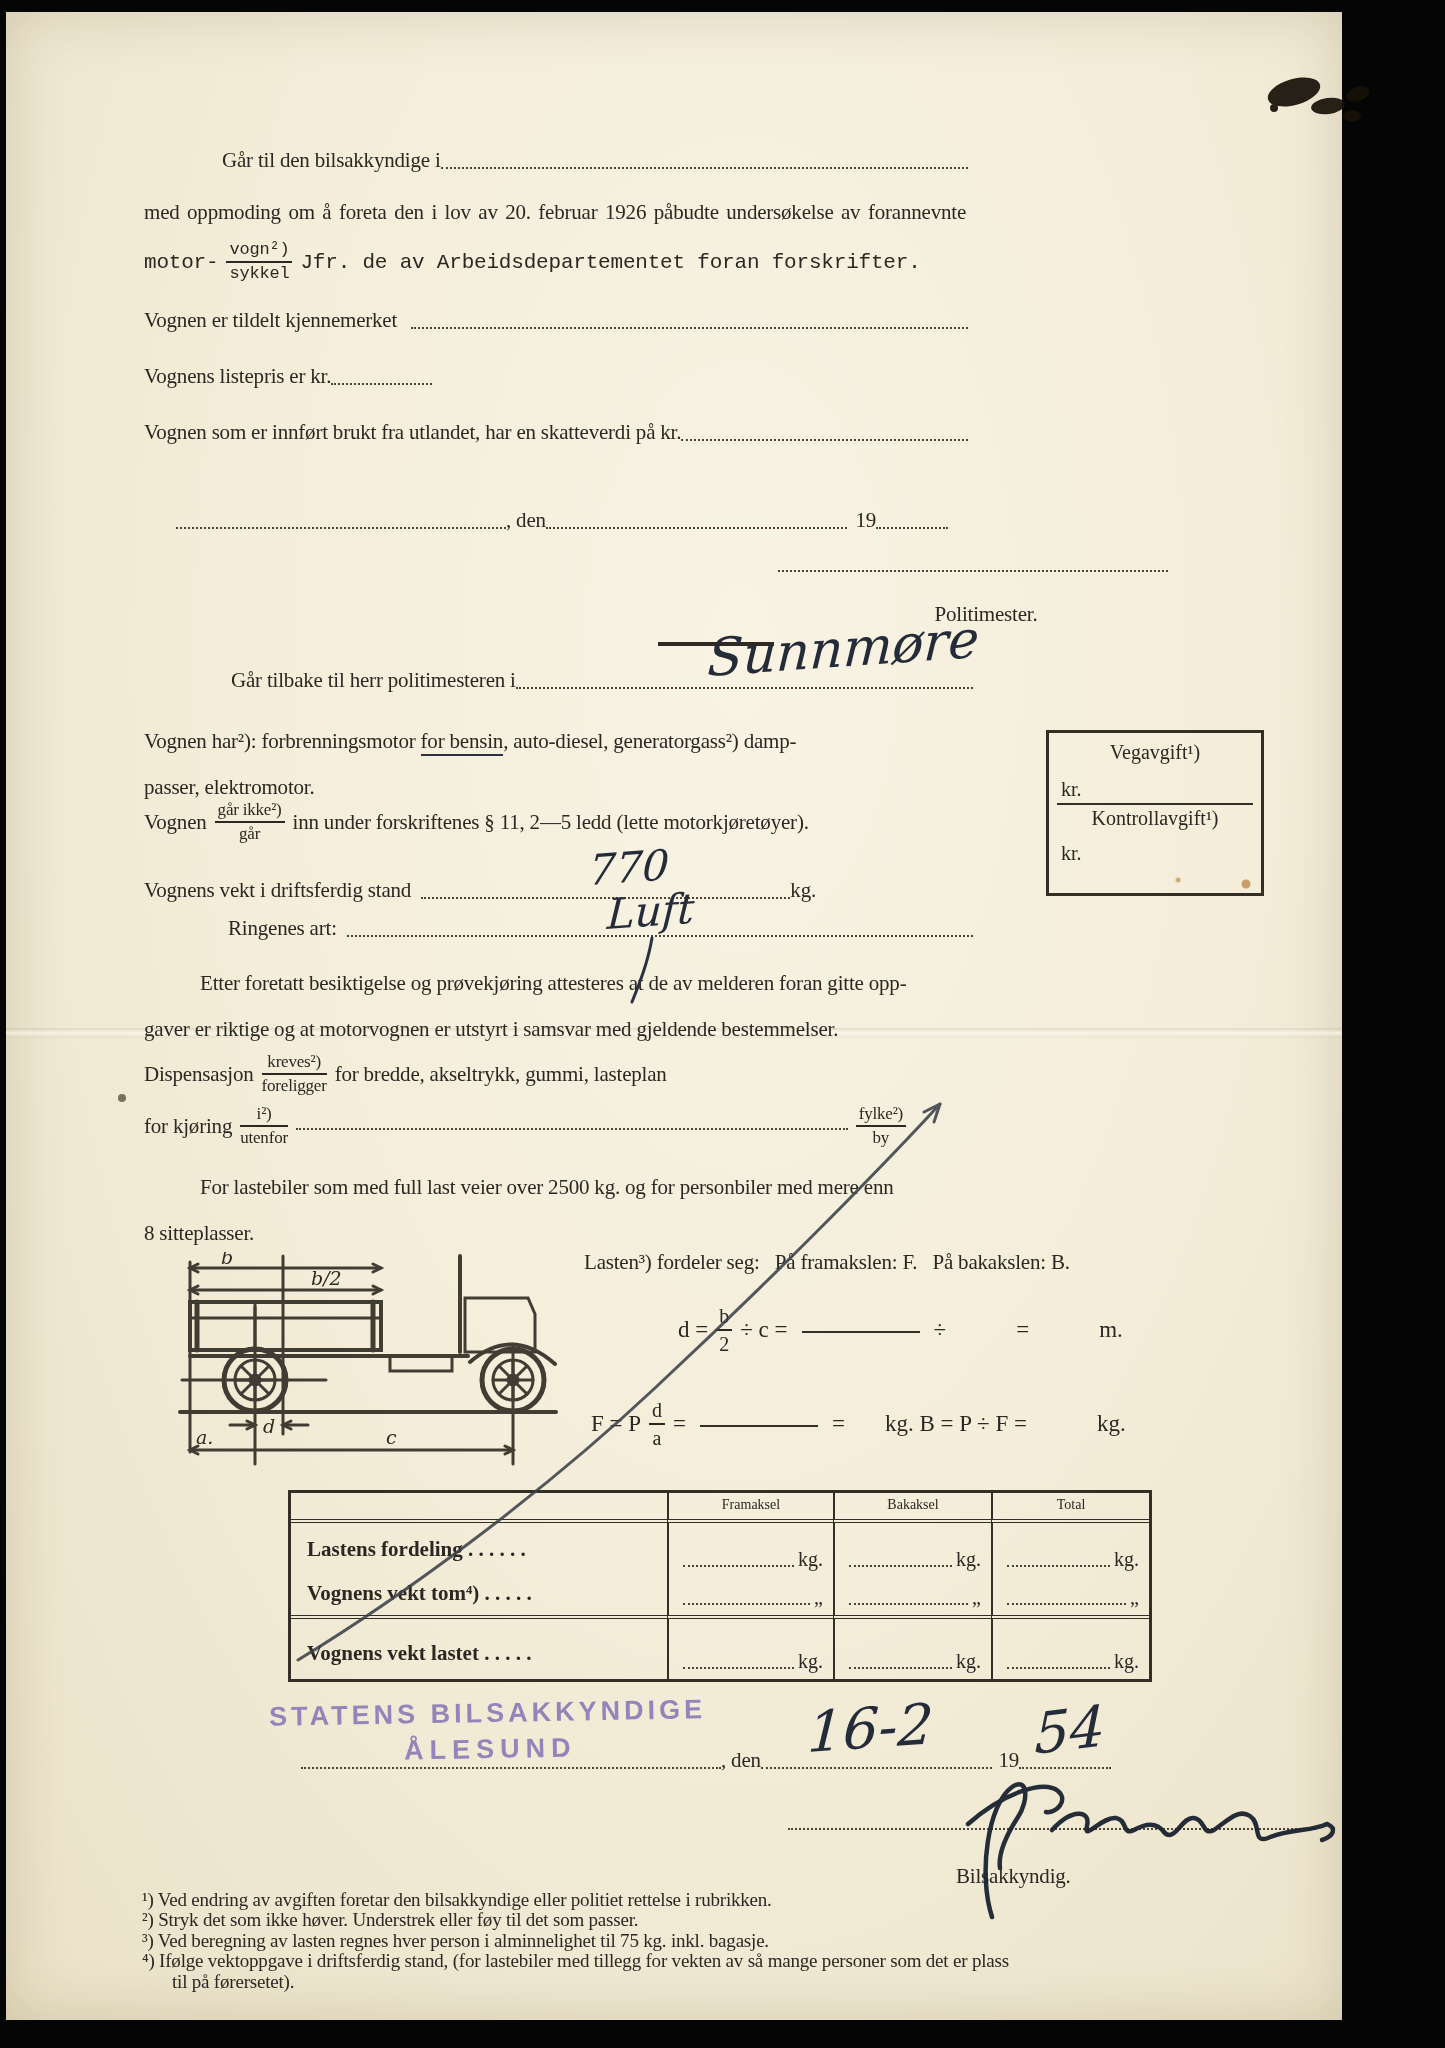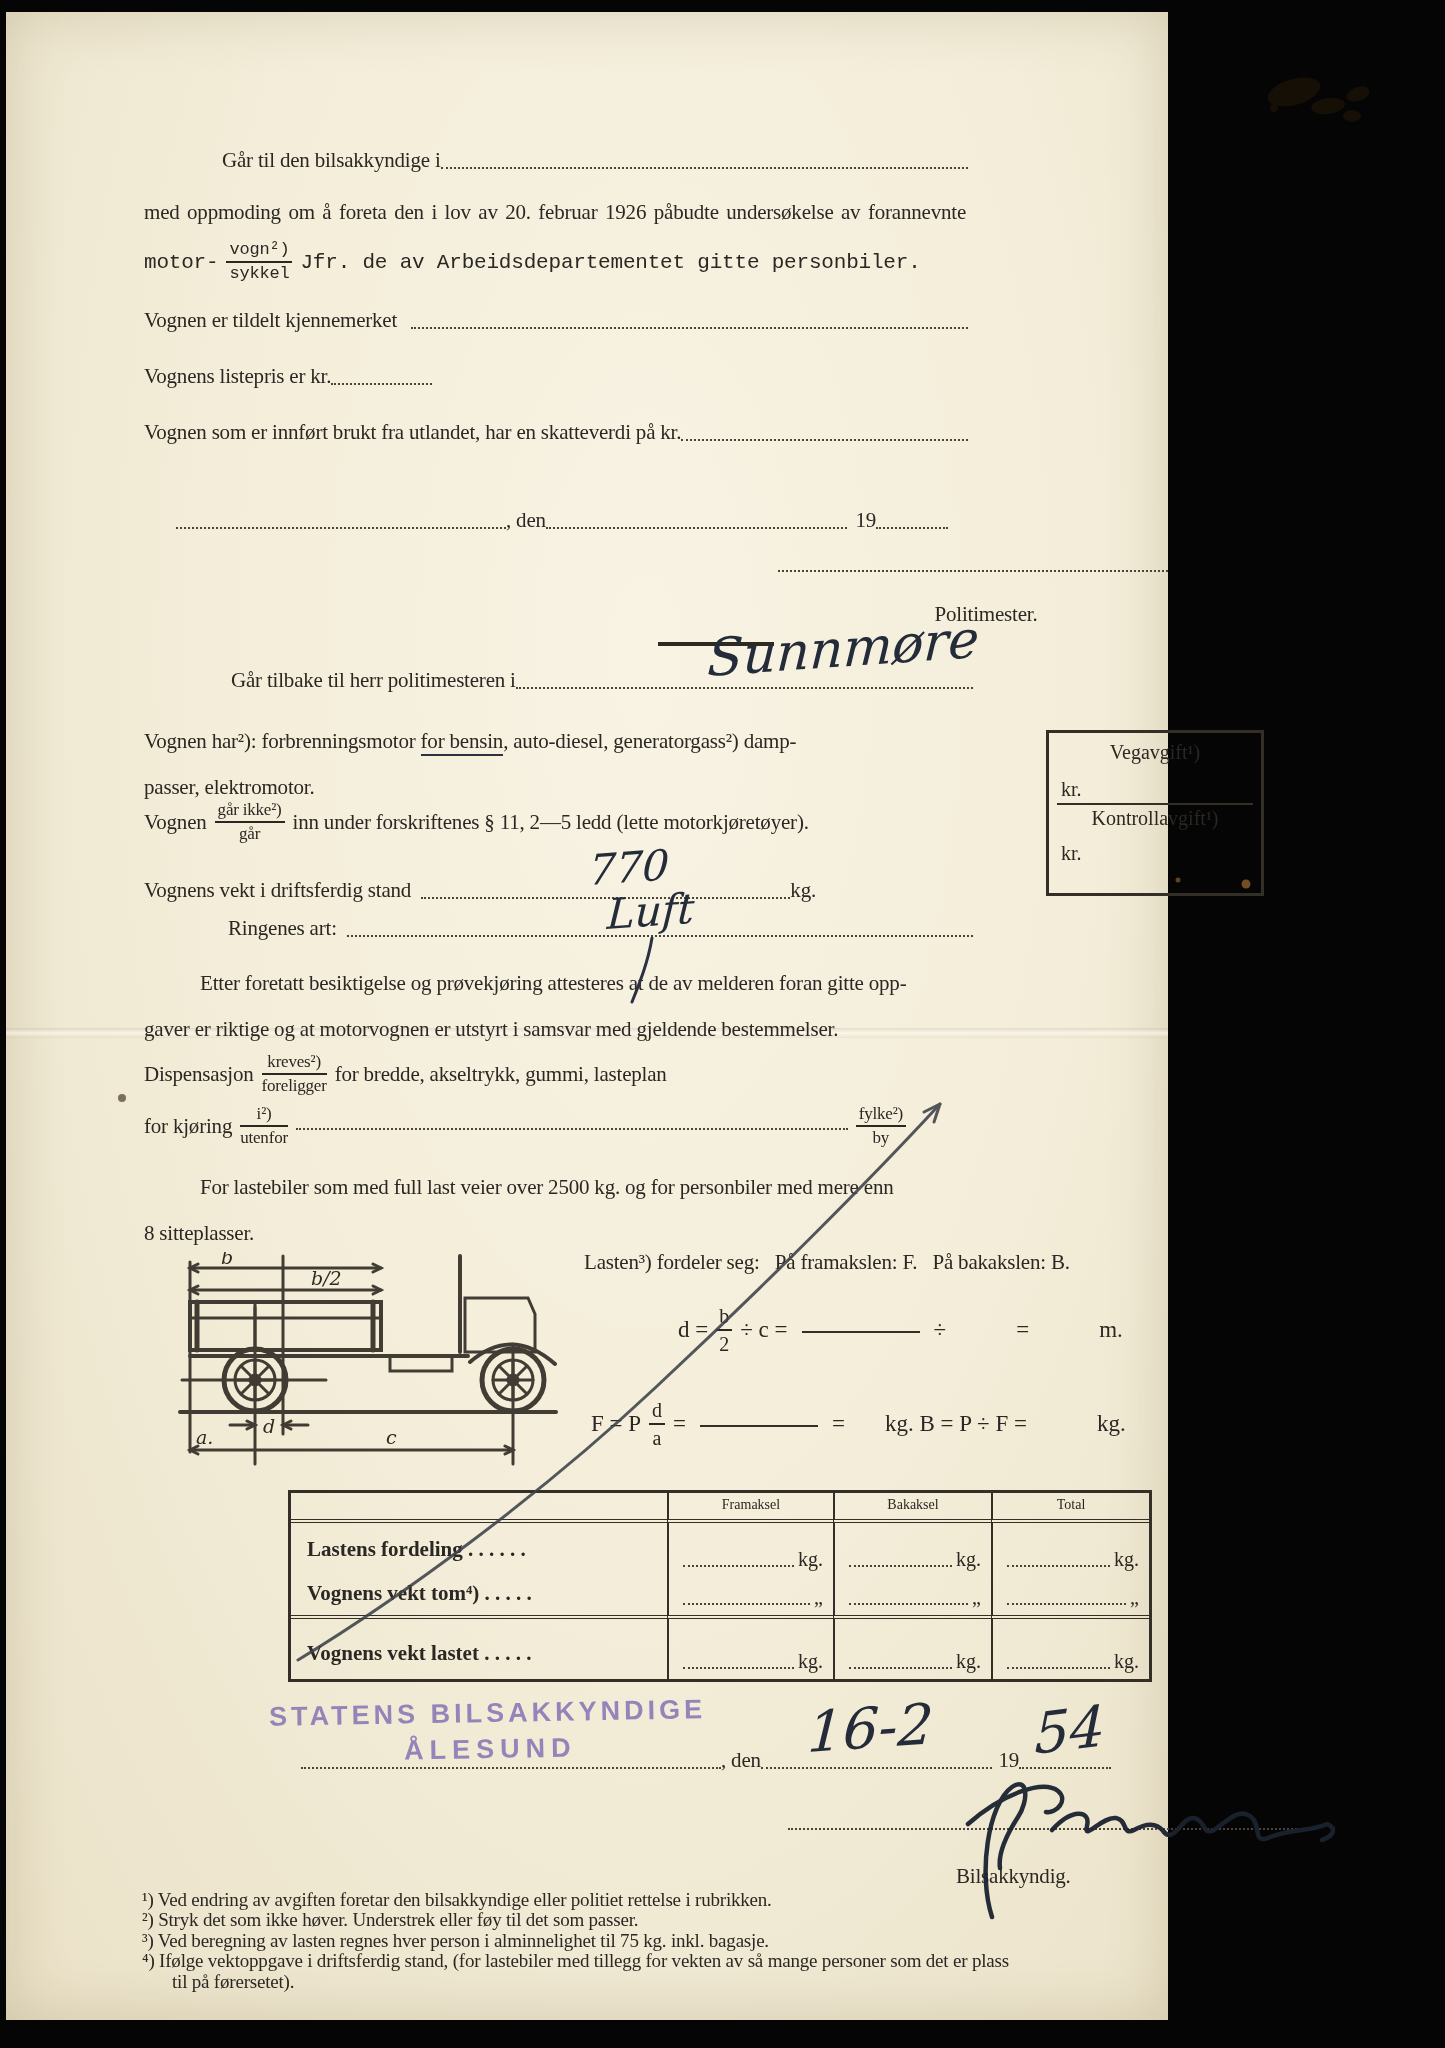--- a/index.html
+++ b/index.html
@@ -1,18 +1,18 @@
 <!DOCTYPE html>
 <html><head>
 <meta charset="utf-8">
 <style>
   html,body{margin:0;padding:0;background:#000;}
   .page{position:relative;width:1445px;height:2048px;background:#050505;overflow:hidden;
         font-family:"Liberation Serif", serif;color:#2b2722;}
-  .paper{position:absolute;left:6px;top:12px;width:1162px;height:2008px;
+  .paper{position:absolute;left:6px;top:12px;width:1336px;height:2008px;
          background:radial-gradient(ellipse at 55% 32%, #f8f3e3 0%, #f3edd9 50%, #eae1c7 100%);
          box-shadow:inset 0 0 60px rgba(90,70,30,.18);}
   .abs{position:absolute;}
   .txt{font-size:21px;letter-spacing:-0.2px;white-space:nowrap;}
   
   .fline{display:flex;align-items:flex-end;}
   .fline .lbl{white-space:nowrap;}
   .df{flex:1 1 auto;border-bottom:2px dotted #4a4336;transform:translateY(-4px);min-width:20px;}
   .dffix{flex:0 0 auto;border-bottom:2px dotted #4a4336;transform:translateY(-4px);}
   .solidline{background:#2e2a22;}
@@ -76,21 +76,21 @@
     </div>
 
     <div class="abs txt just" style="left:138px;top:188px;width:822px;">med oppmoding om å foreta den i lov av 20. februar 1926 påbudte undersøkelse av forannevnte</div>
 
     <div class="abs fracline txt" style="left:138px;top:228px;font-family:Liberation Mono, monospace;">
       <span class="lbl">motor-</span>
       <span class="frac">
         <span class="ftop">vogn²)</span>
         <span class="fbot">sykkel</span>
       </span>
-      <span class="lbl">Jfr. de av Arbeidsdepartementet gitte personbiler.</span>
+      <span class="lbl">Jfr. de av Arbeidsdepartementet foran forskrifter.</span>
     </div>
 
     <div class="abs fline txt" style="left:138px;top:296px;width:824px;">
       <span class="lbl">Vognen er tildelt kjennemerket</span>
       <span class="df" style="margin-left:14px;"></span>
     </div>
 
     <div class="abs fline txt" style="left:138px;top:352px;width:288px;">
       <span class="lbl">Vognens listepris er kr.</span>
       <span class="df"></span>

